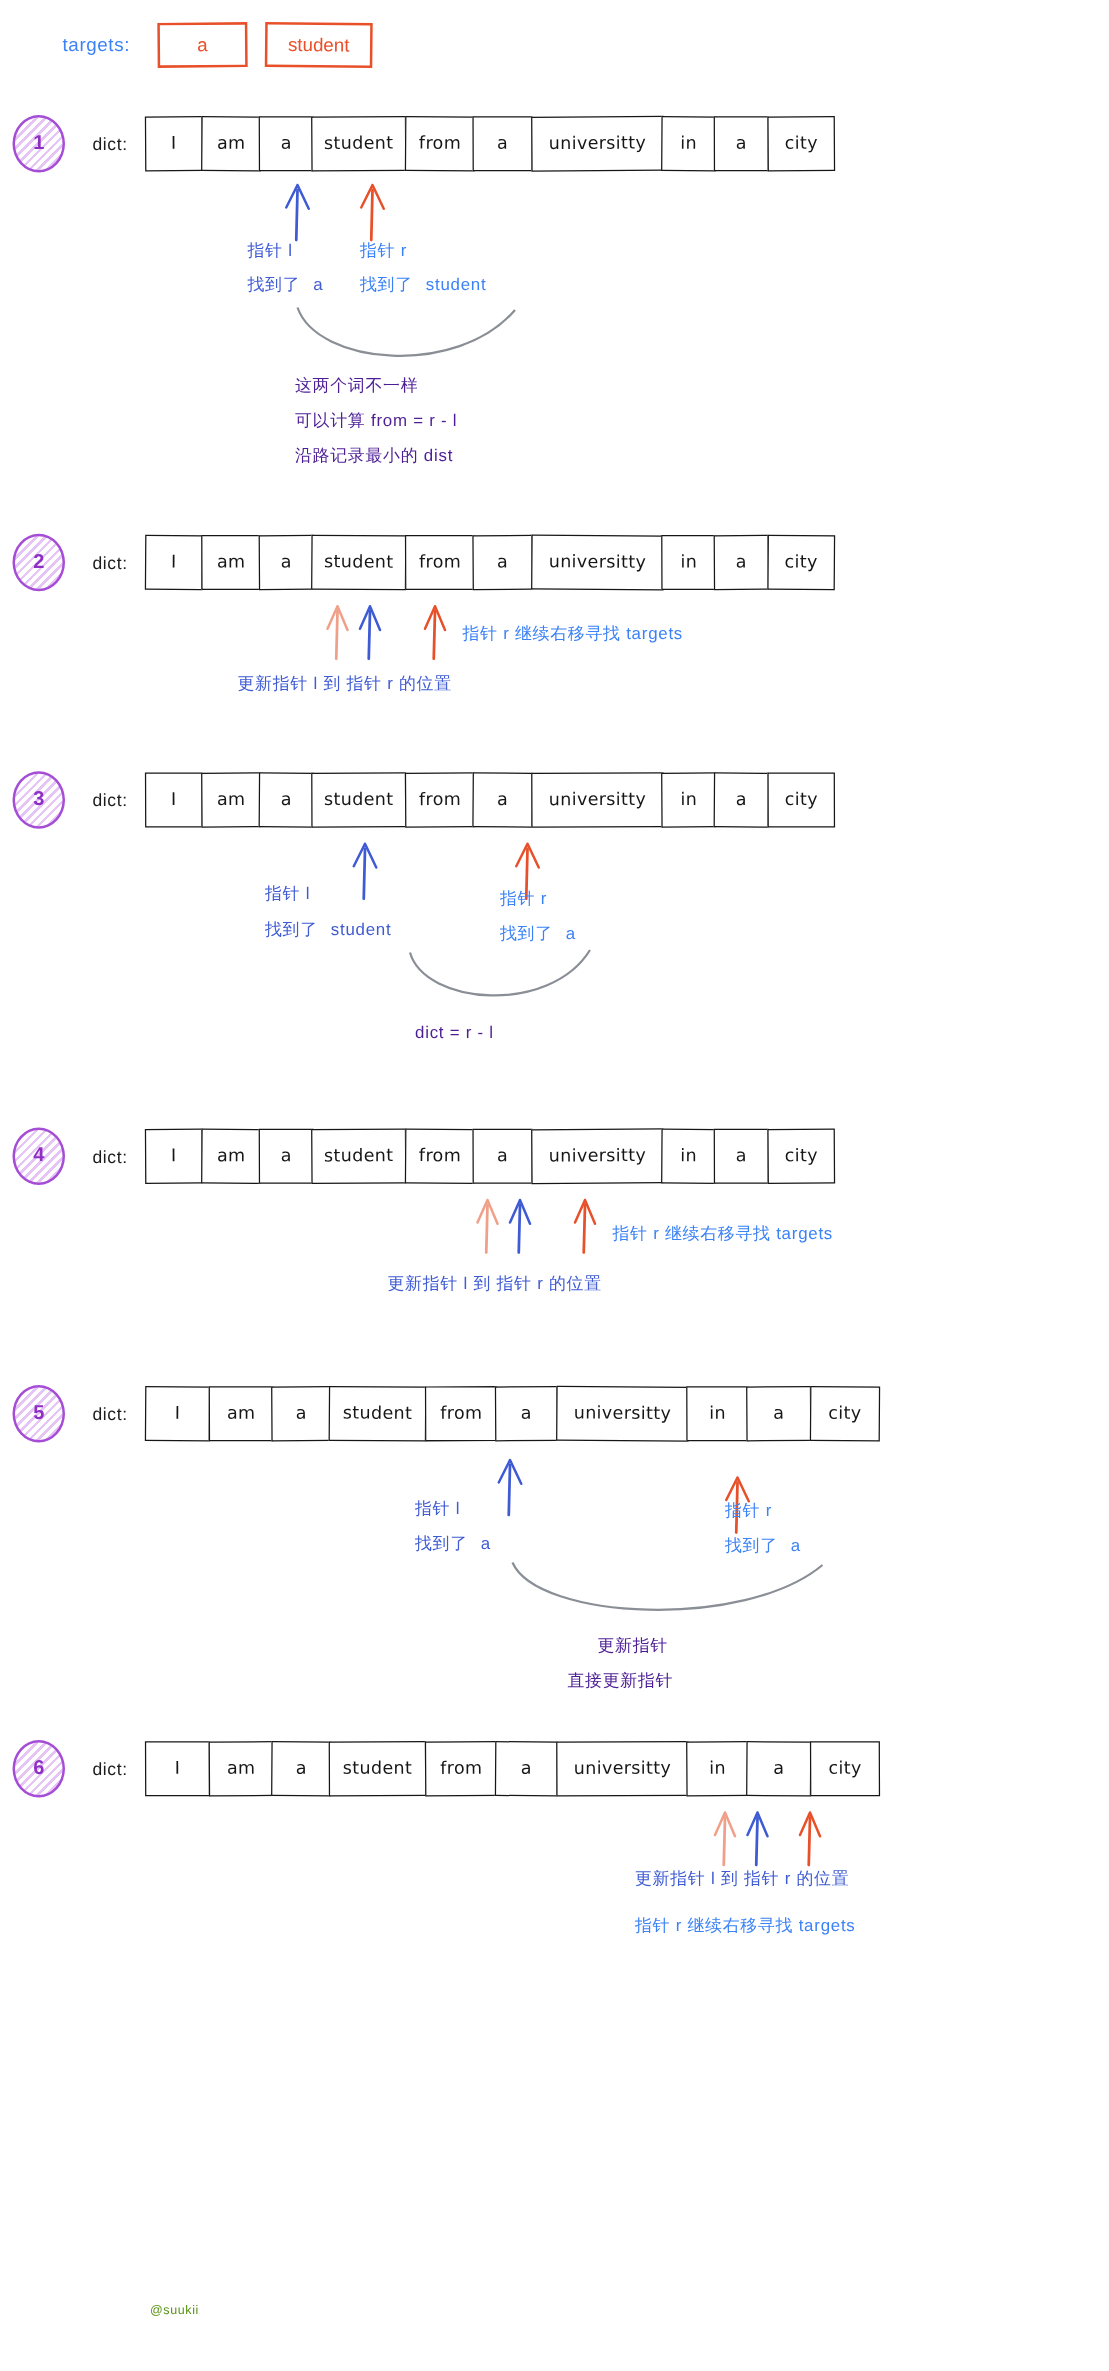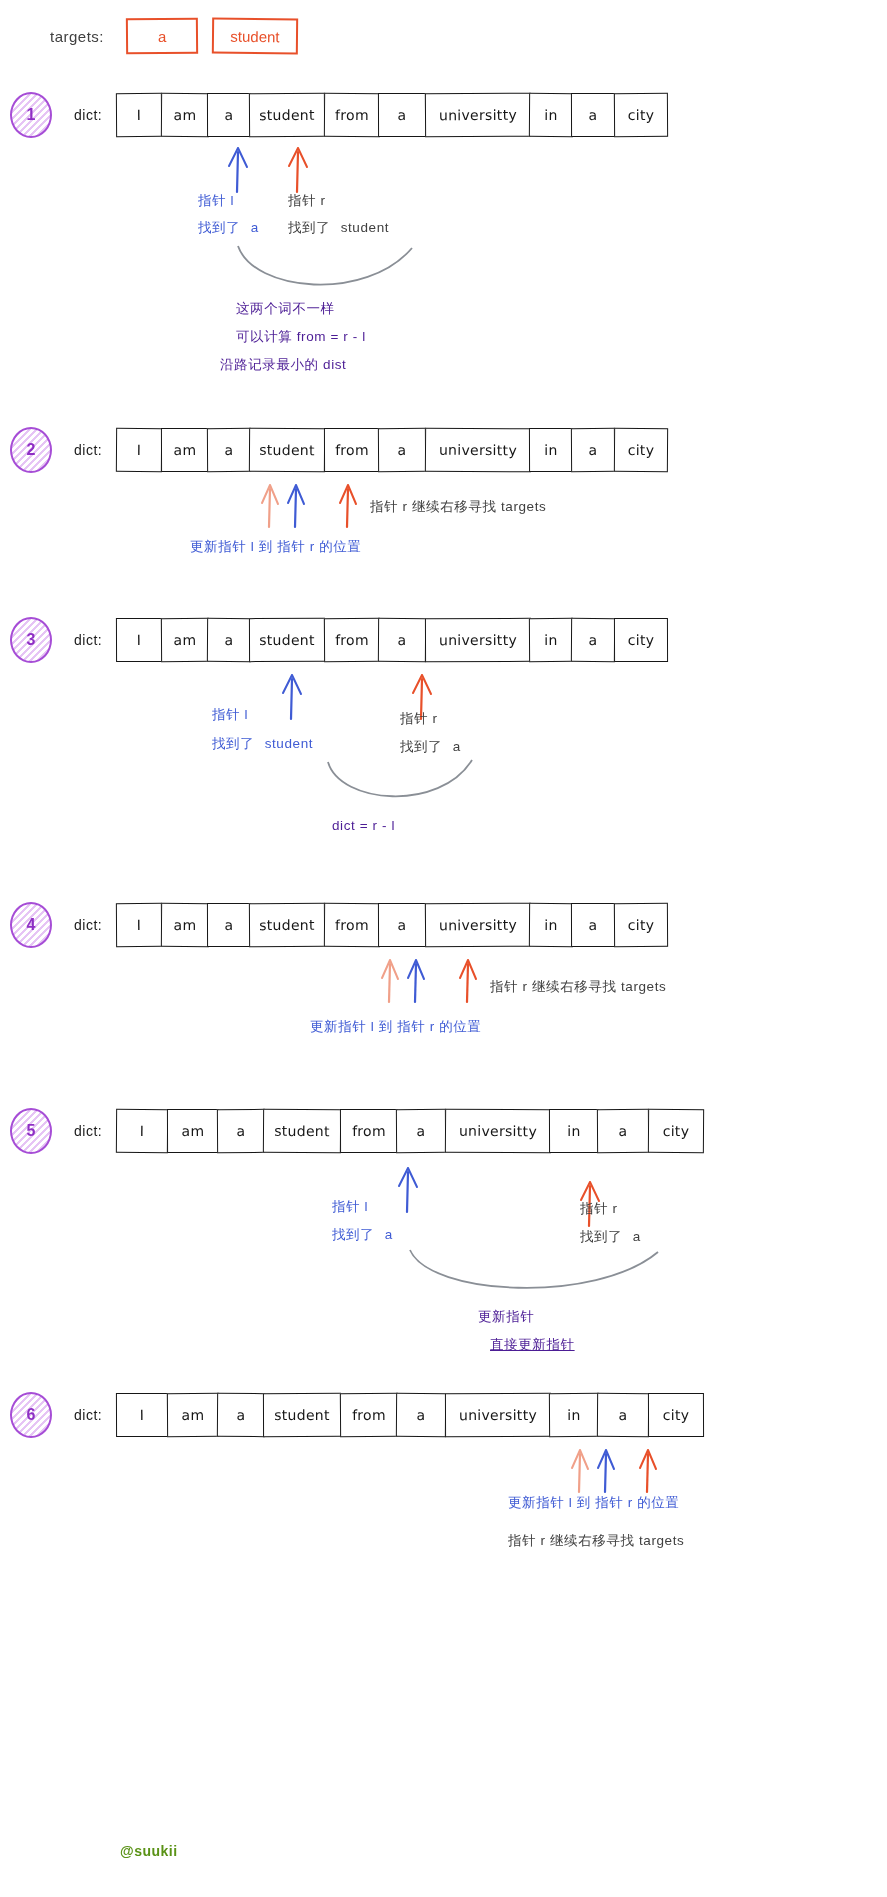--- a/index.html
+++ b/index.html
@@ -5,21 +5,21 @@
   html,body{margin:0;padding:0;background:#ffffff;}
   body{
     width:887px;height:1897px;position:relative;overflow:hidden;
     font-family:"DejaVu Sans","Liberation Sans",sans-serif;
   }
   .abs{position:absolute;}
   .nowrap{white-space:nowrap;}
 
   
   .hand{font-family:"Liberation Sans",sans-serif;}
-  .orange{color:#404040;}
+  .orange{color:#3b82f6;}
   .blue{color:#3f5bd4;}
   .gray{color:#4c1d95;}
   .green{color:#5a9216;}
 
   
   .targets-label{font-size:15px;letter-spacing:.5px;}
   .target-box{
     border:2.5px solid #e8502a;
     display:flex;align-items:center;justify-content:center;
     font-size:15px;color:#e8502a;
@@ -49,21 +49,21 @@
     background:#fff;
     height:44px;
     margin-left:-1.6px;
     letter-spacing:.3px;
   }
   .cell:first-child{margin-left:0;}
   .cell.t1{transform:rotate(-.35deg);}
   .cell.t2{transform:rotate(.4deg);}
   .cell.t3{transform:rotate(-.2deg);}
   .ann{position:absolute;font-size:13.5px;letter-spacing:.6px;}
-  .sig{font-size:14px;letter-spacing:.5px;font-weight:bold;}
+  .sig{font-size:10px;letter-spacing:.5px;}
 </style>
 </head>
 <body>
 
 <div class="abs" style="left:50px;top:18px;">
   <div style="display:flex;align-items:center;gap:14px;">
     <span class="hand orange targets-label">targets:</span>
     <div class="target-box hand" style="width:72px;height:36px;margin-left:8px;">
       <span>a</span>
     </div>
@@ -111,21 +111,21 @@
   <span>找到了</span>
   <span style="margin-left:6px;">student</span>
 </div>
 
 <svg class="abs" style="left:236px;top:244px;" width="180" height="58">
   <path d="M2,2 C18,48 130,58 176,4" stroke="#8a8f96" stroke-width="1.8" fill="none"></path>
 </svg>
 
 <div class="ann gray hand nowrap" style="left:236px;top:300px;">这两个词不一样</div>
 <div class="ann gray hand nowrap" style="left:236px;top:328px;">可以计算 from = r - l</div>
-<div class="ann gray hand nowrap" style="left:220px;top:356px;">沿路记录最小的 dist</div>
+<div class="ann gray hand nowrap" style="left:236px;top:356px;">沿路记录最小的 dist</div>
 
 <div class="abs" style="left:10px;top:427px;">
   <div style="display:flex;align-items:center;">
     <div class="step-badge hand">2</div>
     <span class="hand dict-label" style="margin-left:22px;">dict:</span>
     <div class="cells" style="margin-left:14px;">
       <div class="cell t2" style="width:46px;">I</div>
       <div class="cell t3" style="width:48px;">am</div>
       <div class="cell t1" style="width:44px;">a</div>
       <div class="cell t2" style="width:76px;">student</div>
@@ -272,21 +272,21 @@
 <div class="ann orange hand nowrap" style="left:580px;top:1228px;">
   <span>找到了</span>
   <span style="margin-left:6px;">a</span>
 </div>
 
 <svg class="abs" style="left:396px;top:1248px;" width="270" height="56">
   <path d="M14,2 C34,48 200,56 262,4" stroke="#8a8f96" stroke-width="1.8" fill="none"></path>
 </svg>
 
 <div class="ann gray hand nowrap" style="left:478px;top:1308px;">更新指针</div>
-<div class="ann gray hand nowrap" style="left:490px;top:1336px;text-decoration:underline;">直接更新指针</div>
+<div class="ann gray hand nowrap" style="left:454px;top:1336px;">直接更新指针</div>
 
 <div class="abs" style="left:10px;top:1392px;">
   <div style="display:flex;align-items:center;">
     <div class="step-badge hand">6</div>
     <span class="hand dict-label" style="margin-left:22px;">dict:</span>
     <div class="cells" style="margin-left:14px;">
       <div class="cell t3" style="width:52px;">I</div>
       <div class="cell t1" style="width:52px;">am</div>
       <div class="cell t2" style="width:48px;">a</div>
       <div class="cell t3" style="width:78px;">student</div>

